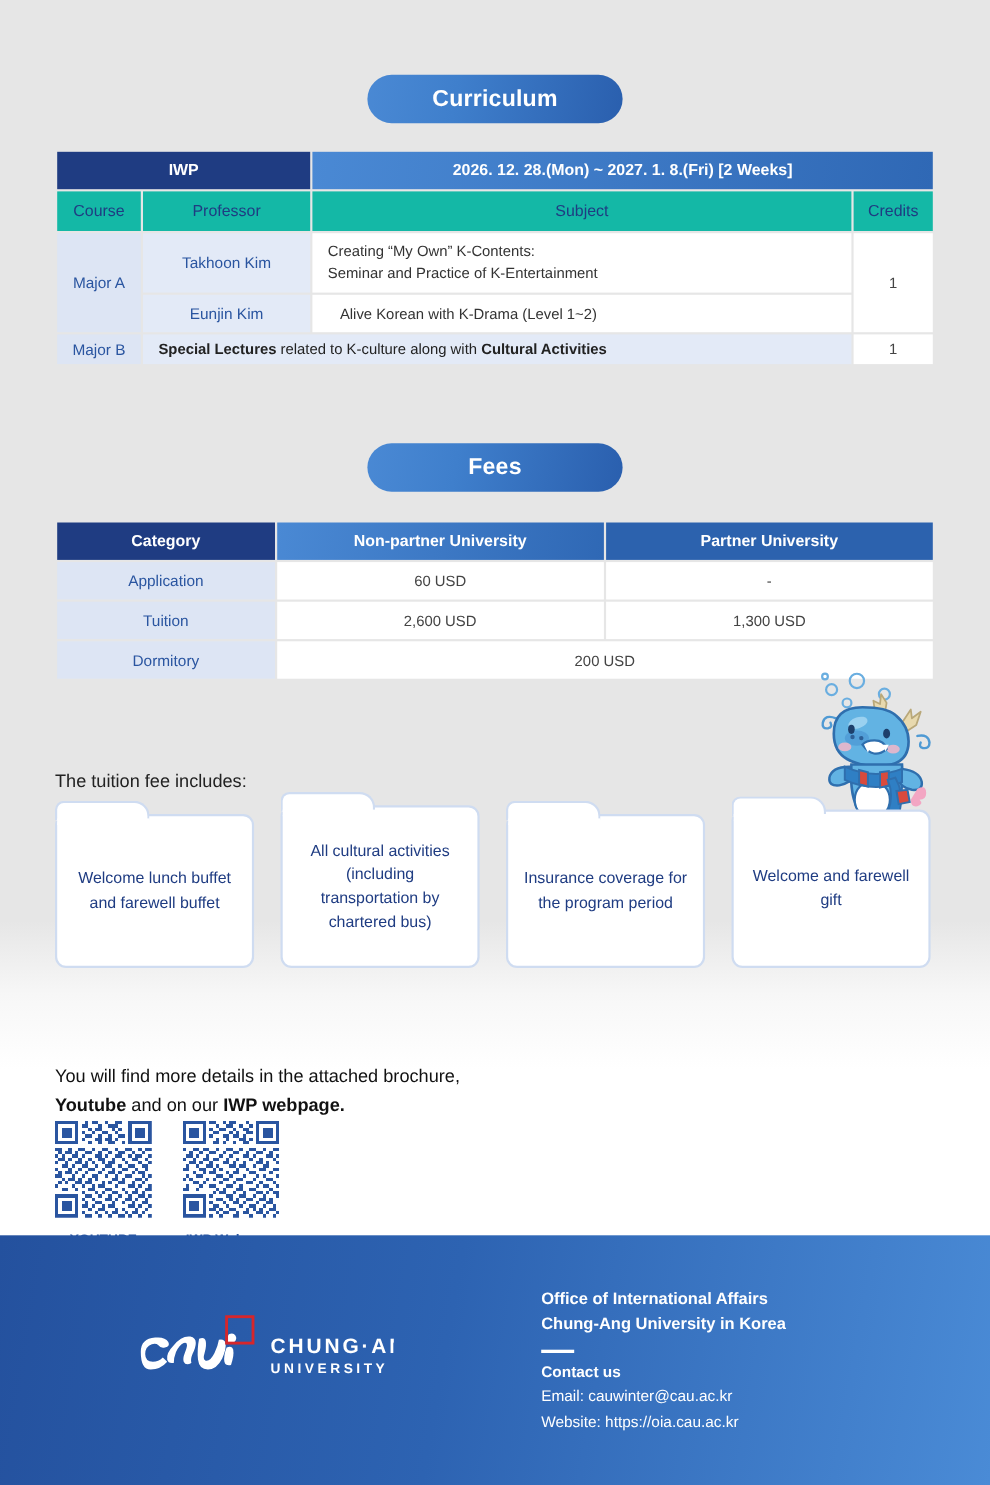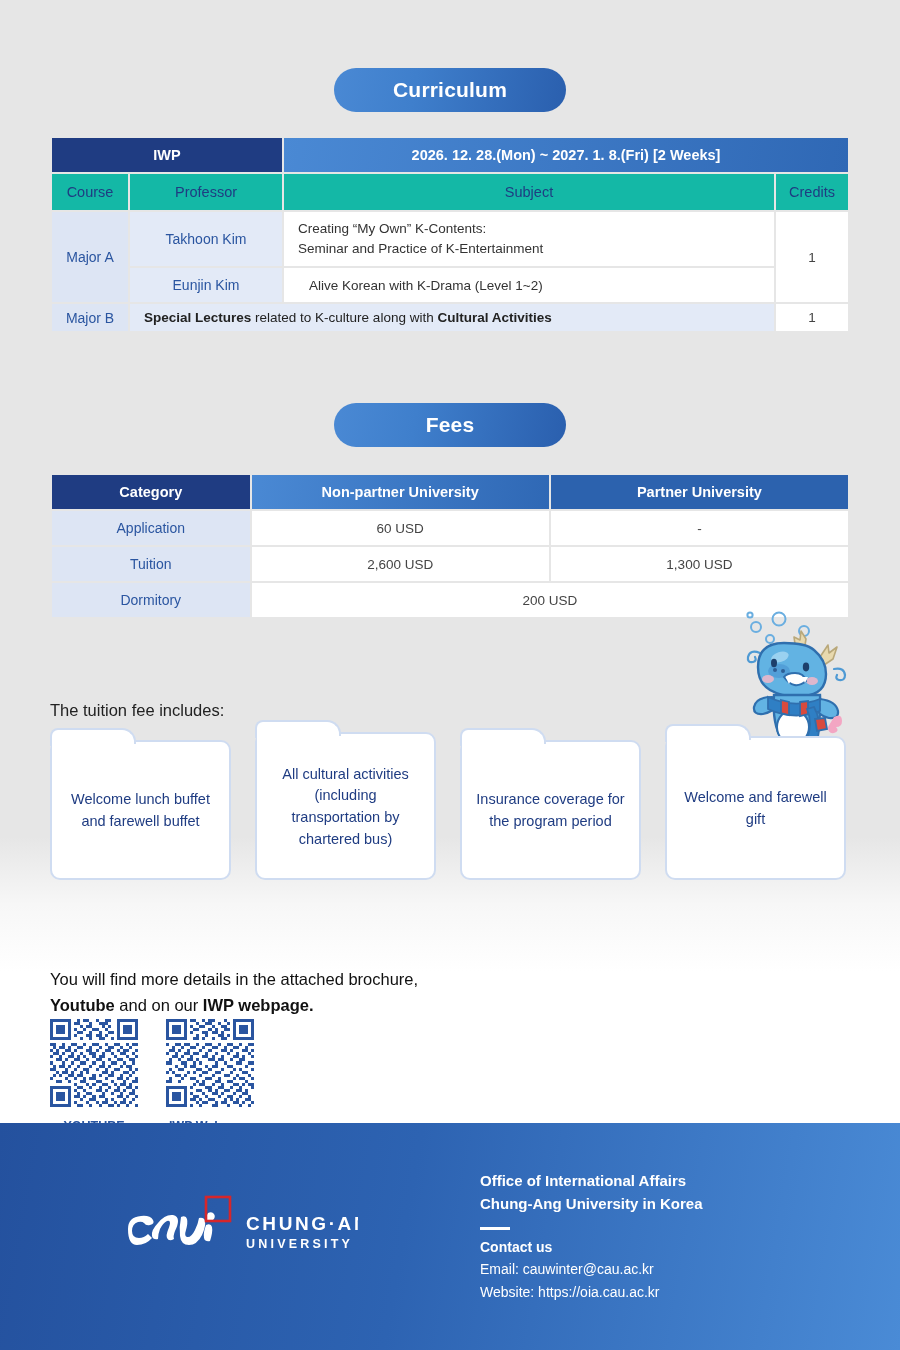--- a/index.html
+++ b/index.html
@@ -85,21 +85,21 @@
   .qr-code{ width:88px;height:88px; }
   .qr-label{ margin-top:8px; font-size:12.5px; font-weight:bold; color:#2a55a0; }
 
   
   #footer{
     position:absolute;left:0;bottom:0;width:900px;height:227px;
     background:linear-gradient(100deg,#24519e 0%,#2d63b2 45%,#4a8bd6 100%);
     color:#fff;
   }
   #logo{ position:absolute; left:118px; top:72px; width:240px;height:66px;}
-  .f-info{ position:absolute; left:480px; top:46px; }
+  .f-info{ position:absolute; left:492px; top:46px; }
   .f-title{ font-size:15px;font-weight:bold;line-height:1.55; }
   .f-rule{ width:30px;height:3px;background:#fff;margin:11px 0 9px; }
   .f-contact{ font-size:14px;font-weight:bold;margin-bottom:3px; }
   .f-line{ font-size:14px;line-height:1.7; }
 </style>
 </head>
 <body>
 
 <div class="pill" id="curriculum-pill">Curriculum</div>
 

